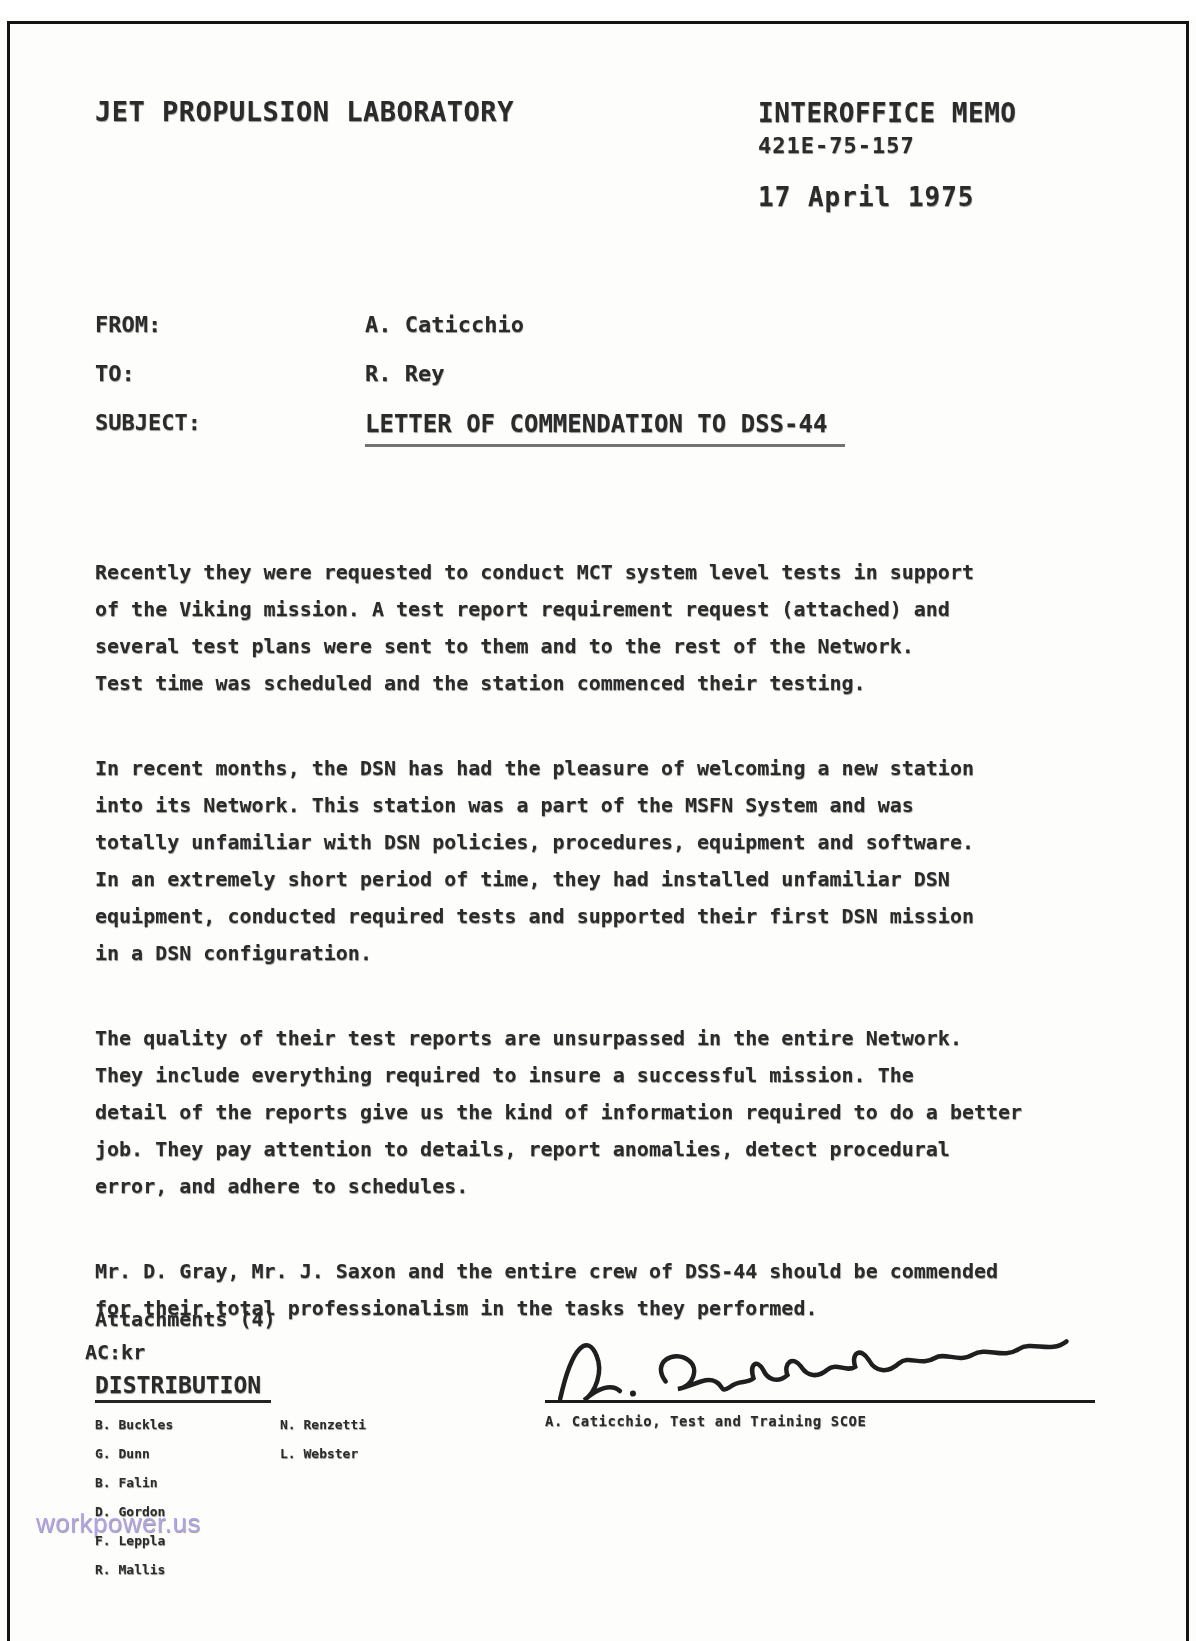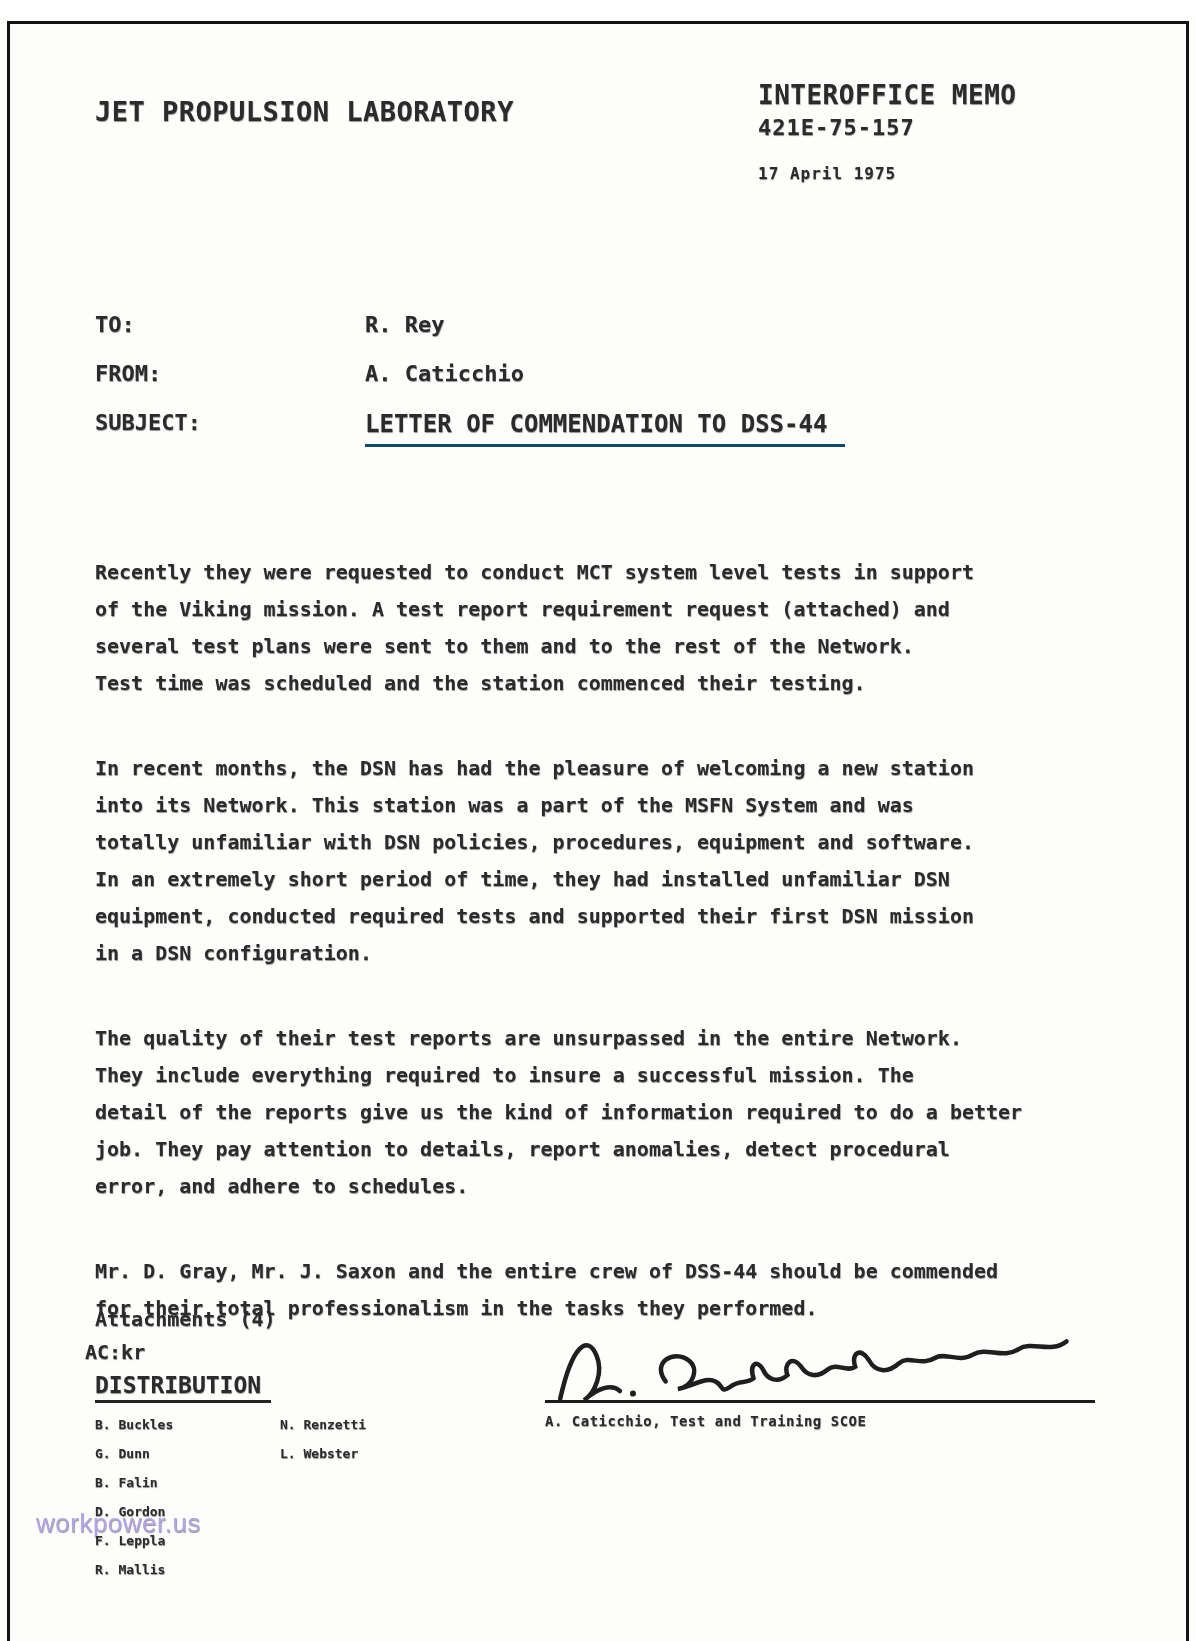--- a/index.html
+++ b/index.html
@@ -26,33 +26,33 @@
     inset: 0;
     filter: blur(0.3px);
   }
   .ink { text-shadow: 0.4px 0.6px 0.8px rgba(45,45,45,0.5); }
 
   
   .letterhead {
     position: absolute; left: 95px; top: 80px;
     font-size: 27px; letter-spacing: 0.5px;
   }
-  .memo-block { position: absolute; left: 758px; top: 64px; }
+  .memo-block { position: absolute; left: 758px; top: 82px; }
   .memo-type { font-size: 26px; letter-spacing: 0.5px; }
   .memo-number { font-size: 22px; margin-top: 5px; letter-spacing: 1px; }
-  .memo-date { font-size: 16px; margin-top: 24px; letter-spacing: 1px; }
+  .memo-date { font-size: 26px; margin-top: 24px; letter-spacing: 1px; }
 
   
   .fields { position: absolute; left: 95px; top: 296px; width: 1010px; }
   .field-row { margin-bottom: 24px; font-size: 22px; }
   .field-label { display: inline-block; width: 270px; vertical-align: top; }
   .field-value { display: inline-block; }
   .subject-value {
     font-size: 24px;
-    border-bottom: 3px solid #0c4a6e;
+    border-bottom: 3px solid #737373;
     padding: 0 18px 6px 0;
   }
 
   
   .body-text {
     position: absolute; left: 95px; top: 538px; width: 945px;
     font-size: 20px; line-height: 37px;
   }
   .body-text p { margin: 0 0 48px 0; white-space: pre-line; }
   .body-text p:last-child { margin-bottom: 0; }
@@ -101,24 +101,24 @@
     <div class="letterhead">JET PROPULSION LABORATORY</div>
 
     <div class="memo-block">
       <div class="memo-type">INTEROFFICE MEMO</div>
       <div class="memo-number">421E-75-157</div>
       <div class="memo-date">17 April 1975</div>
     </div>
 
     <div class="fields">
       <div class="field-row">
-        <span class="field-label">TO:</span><span class="field-value">R. Rey</span>
+        <span class="field-label">FROM:</span><span class="field-value">A. Caticchio</span>
       </div>
       <div class="field-row">
-        <span class="field-label">FROM:</span><span class="field-value">A. Caticchio</span>
+        <span class="field-label">TO:</span><span class="field-value">R. Rey</span>
       </div>
       <div class="field-row">
         <span class="field-label">SUBJECT:</span><span class="field-value subject-value">LETTER OF COMMENDATION TO DSS-44</span>
       </div>
     </div>
 
     <div class="body-text">
       <p>Recently they were requested to conduct MCT system level tests in support
 of the Viking mission.  A test report requirement request (attached) and
 several test plans were sent to them and to the rest of the Network.

